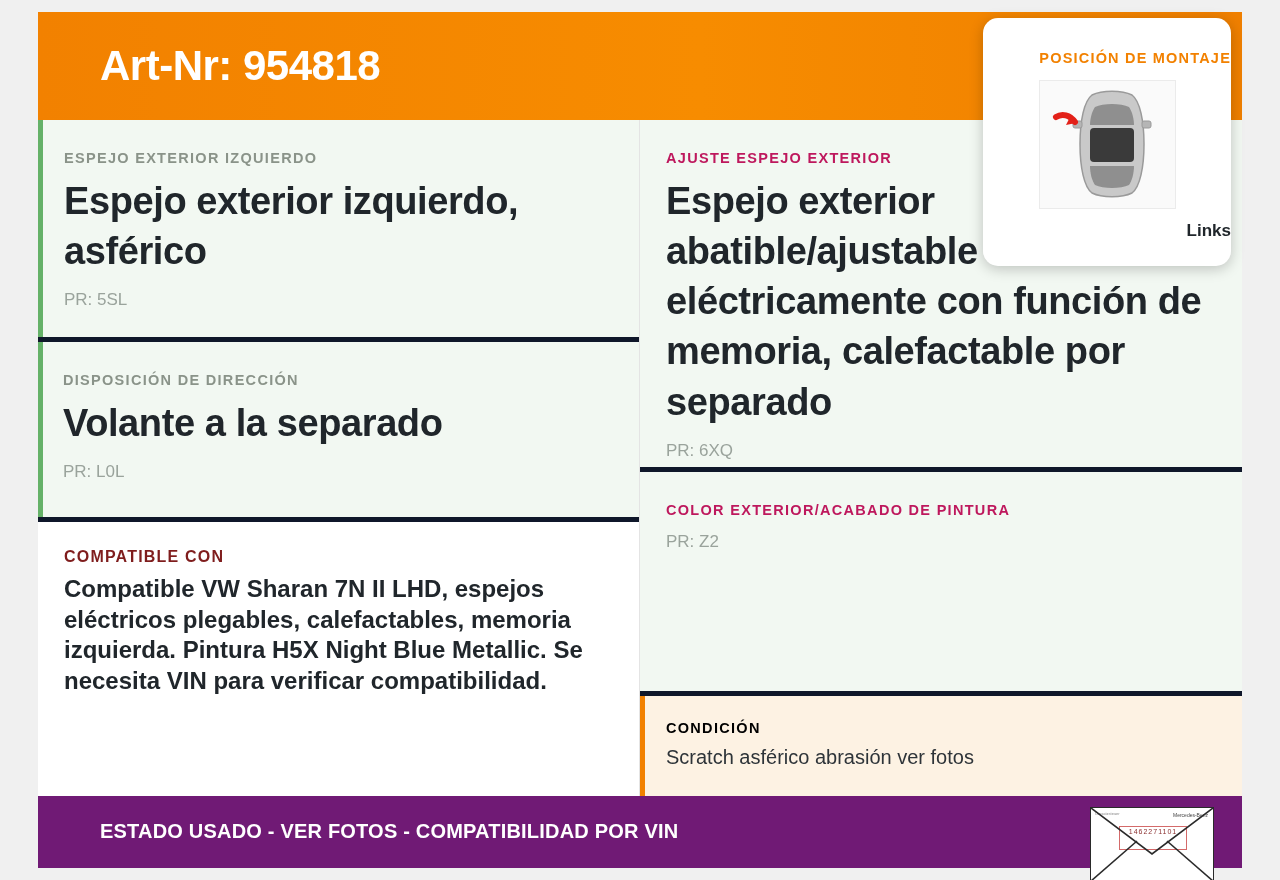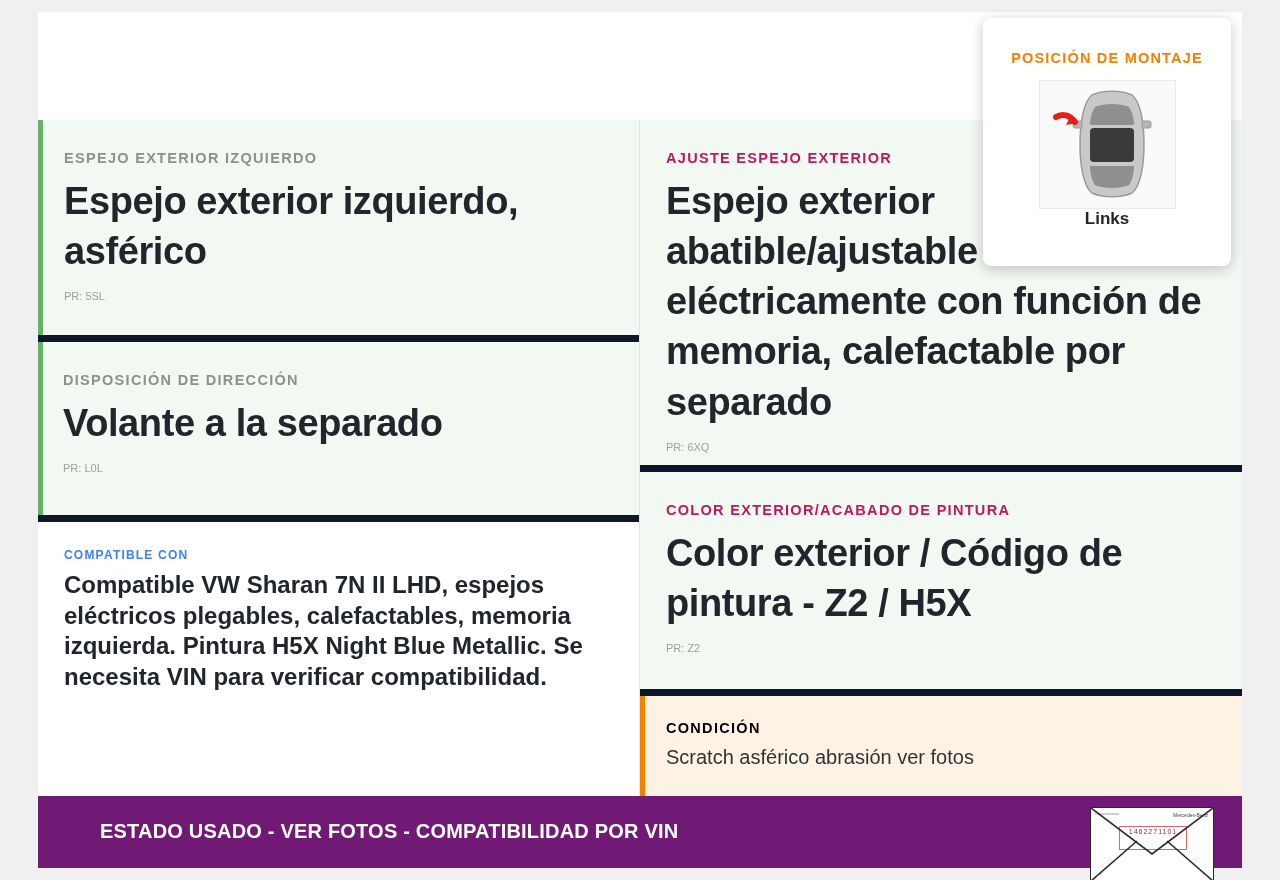--- a/index.html
+++ b/index.html
@@ -54,21 +54,21 @@
   .col {
     width: 602px;
     box-sizing: border-box;
   }
   .col-left { border-right: 1px solid #e4e4e4; }
 
   .block {
     position: relative;
     box-sizing: border-box;
     padding: 30px 26px 26px 26px;
-    border-bottom: 7px solid #0f172a;
+    border-bottom: 5px solid #0f172a;
   }
   .block.green-bar::before {
     content: "";
     position: absolute;
     left: 0; top: 0; bottom: 0;
     width: 5px;
     background: #65b168;
   }
   .block.orange-bar::before {
     content: "";
@@ -93,28 +93,28 @@
   .label.cream { color: #000000; }
   .value {
     font-size: 38px;
     line-height: 1.32;
     font-weight: bold;
     color: #20262b;
     letter-spacing: -0.4px;
   }
   .pr {
     margin-top: 14px;
-    font-size: 11px;
+    font-size: 17px;
     color: #9aa39c;
   }
   .compat-label {
-    font-size: 12px;
+    font-size: 16px;
     font-weight: bold;
     letter-spacing: 1.2px;
-    color: #3b82f6;
+    color: #7f1d1d;
     text-transform: uppercase;
     margin-bottom: 8px;
   }
   .compat-text {
     font-size: 24px;
     line-height: 1.28;
     font-weight: bold;
     color: #20262b;
   }
   .cond-text {
@@ -140,42 +140,43 @@
     letter-spacing: 0.2px;
   }
   
   .mount-card {
     position: absolute;
     left: 983px;
     top: 18px;
     width: 248px;
     height: 248px;
     background: #ffffff;
-    border-radius: 8px;
+    border-radius: 15px;
     box-shadow: 0 3px 14px rgba(0,0,0,0.22);
-    text-align: center;
+    text-align: right;
     z-index: 10;
   }
   .mount-title {
     margin-top: 32px;
     font-size: 14.5px;
     font-weight: bold;
     letter-spacing: 1.2px;
     color: #f28100;
     text-transform: uppercase;
   }
   .car-box {
     margin: 14px auto 0 auto;
     width: 135px;
     height: 127px;
     background: #fafafa;
     border: 1px solid #ebebeb;
     position: relative;
   }
   .mount-caption {
+    margin-top: 12px;
     font-size: 17px;
     font-weight: bold;
     color: #20262b;
   }
   
   .stamp {
     position: absolute;
     left: 1090px;
     top: 807px;
     width: 122px;
@@ -214,20 +215,23 @@
     font-size: 5px;
     color: #444;
   }
 </style>
 </head>
 <body>
 
 <div id="page">
   <div class="sheet">
 
+    <div class="header">
+      <div class="header-title">Art-Nr: 954818</div>
+    </div>
 
     <div class="columns">
 
       <div class="col col-left">
 
         <div class="block green-bar bg-mint" style="height:222px;">
           <div class="label">ESPEJO EXTERIOR IZQUIERDO</div>
           <div class="value">Espejo exterior izquierdo, asférico</div>
           <div class="pr">PR: 5SL</div>
         </div>
@@ -248,21 +252,20 @@
       <div class="col">
 
         <div class="block bg-mint" style="height:352px;">
           <div class="label dark">AJUSTE ESPEJO EXTERIOR</div>
           <div class="value">Espejo exterior abatible/ajustable eléctricamente con función de memoria, calefactable por separado</div>
           <div class="pr">PR: 6XQ</div>
         </div>
 
         <div class="block bg-mint" style="height:224px;">
           <div class="label dark">COLOR EXTERIOR/ACABADO DE PINTURA</div>
-          <div class="value">Color exterior / Código de pintura - Z2 / H5X</div>
           <div class="pr">PR: Z2</div>
         </div>
 
         <div class="block orange-bar bg-cream" style="height:100px;border-bottom:none;padding-top:24px;">
           <div class="label cream">CONDICIÓN</div>
           <div class="cond-text">Scratch asférico abrasión ver fotos</div>
         </div>
 
       </div>
     </div>

